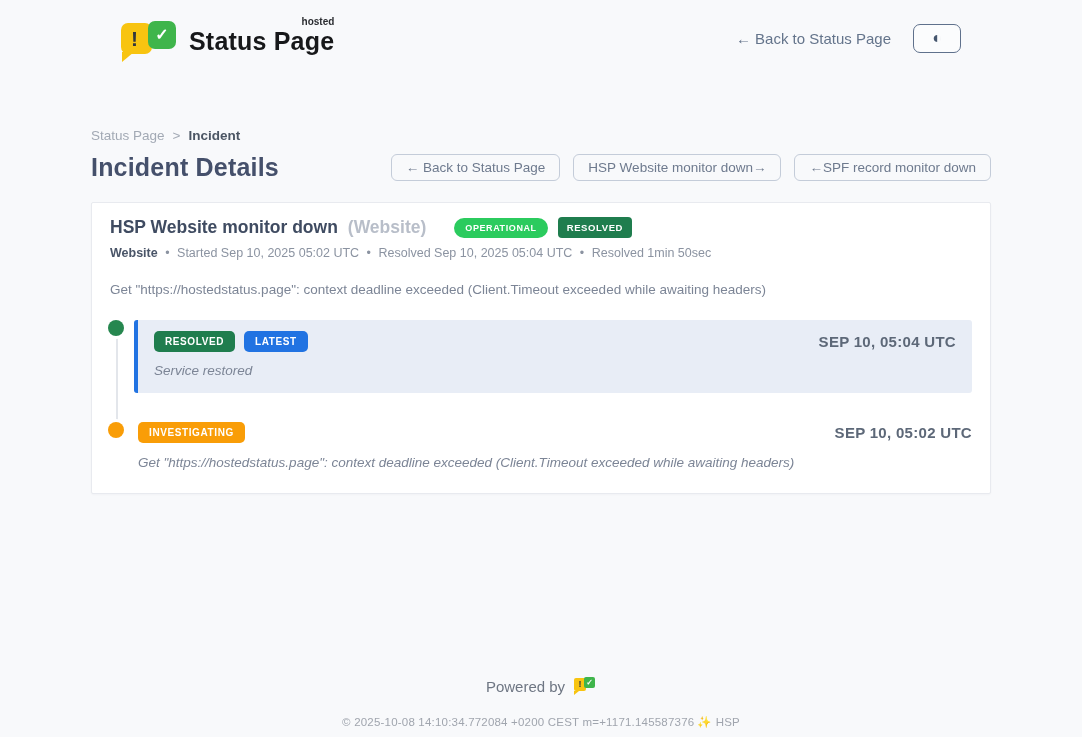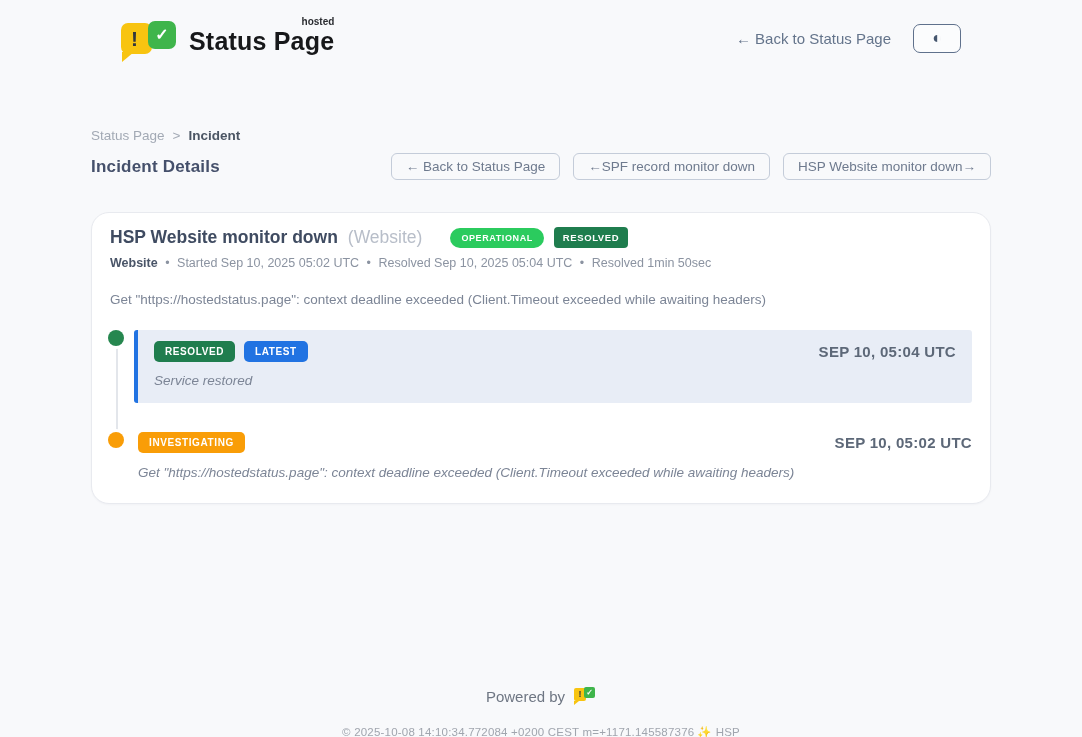--- a/index.html
+++ b/index.html
@@ -49,38 +49,38 @@
   }
   .theme-toggle-glyph { font-size:16px; color:#45566e; line-height:1; }
 
   
   .container { width:900px; margin:0 auto; }
   .breadcrumb { margin-top:66px; font-size:13.5px; color:#a2a9b4; display:flex; gap:8px; align-items:center; }
   .breadcrumb .crumb-root { color:#a2a9b4; cursor:pointer; }
   .breadcrumb .crumb-current { color:#4b5563; font-weight:700; }
 
   .title-row { margin-top:10px; display:flex; align-items:center; justify-content:space-between; }
-  .page-title { font-size:17px; font-weight:700; color:#45506b; letter-spacing:0.2px; }
+  .page-title { font-size:25px; font-weight:700; color:#45506b; letter-spacing:0.2px; }
   .nav-buttons { display:flex; gap:13px; }
   .nav-btn {
     background:transparent; border:1px solid #c4ccd9; border-radius:6px;
     color:#6e7a8e; font-size:13.5px; font-family:inherit;
     padding:5px 14px; cursor:pointer; white-space:nowrap;
   }
 
   
   .card {
-    margin-top:32px; background:#ffffff;
-    border:1px solid #e8eaef; border-radius:18px;
+    margin-top:20px; background:#ffffff;
+    border:1px solid #e8eaef; border-radius:2px;
     padding:14px 18px 23px 18px;
     box-shadow:0 1px 2px rgba(20,30,60,.03);
   }
   .card-title-row { display:flex; align-items:center; gap:10px; }
   .card-title { font-size:17.5px; font-weight:700; color:#3f4b61; }
-  .card-title-service { font-size:17.5px; font-weight:400; color:#b8bec9;text-align:center; }
+  .card-title-service { font-size:17.5px; font-weight:700; color:#b8bec9;text-align:center; }
   .badge {
     display:inline-block; color:#fff; font-weight:700;
     letter-spacing:0.6px; line-height:1;
   }
   .badge-pill { font-size:9px; padding:6px 11px 5px; border-radius:999px; margin-left:18px; }
   .badge-rect { font-size:9.5px; padding:6px 9px 5px; border-radius:4px; }
   .meta-line { margin-top:8px; font-size:12.5px; color:#8b93a1; }
   .meta-service { font-weight:700; color:#4a5568; }
   .meta-sep { margin:0 4px; color:#8b93a1; }
   .card-description { margin-top:22px; font-size:13.5px; color:#7c8596; }
@@ -168,22 +168,22 @@
   <nav class="breadcrumb">
     <span class="crumb-root">Status Page</span>
     <span class="crumb-sep">&gt;</span>
     <span class="crumb-current">Incident</span>
   </nav>
 
   <div class="title-row">
     <h1 class="page-title">Incident Details</h1>
     <div class="nav-buttons">
       <button class="nav-btn">← Back to Status Page</button>
+      <button class="nav-btn">HSP Website monitor down→</button>
       <button class="nav-btn">←SPF record monitor down</button>
-      <button class="nav-btn">HSP Website monitor down→</button>
     </div>
   </div>
 
   <section class="card">
     <div class="card-title-row">
       <span class="card-title">HSP Website monitor down</span>
       <span class="card-title-service">(Website)</span>
       <span class="badge badge-pill" style="background-color: rgb(43, 203, 94);">OPERATIONAL</span>
       <span class="badge badge-rect" style="background-color: rgb(31, 125, 78);">RESOLVED</span>
     </div>

